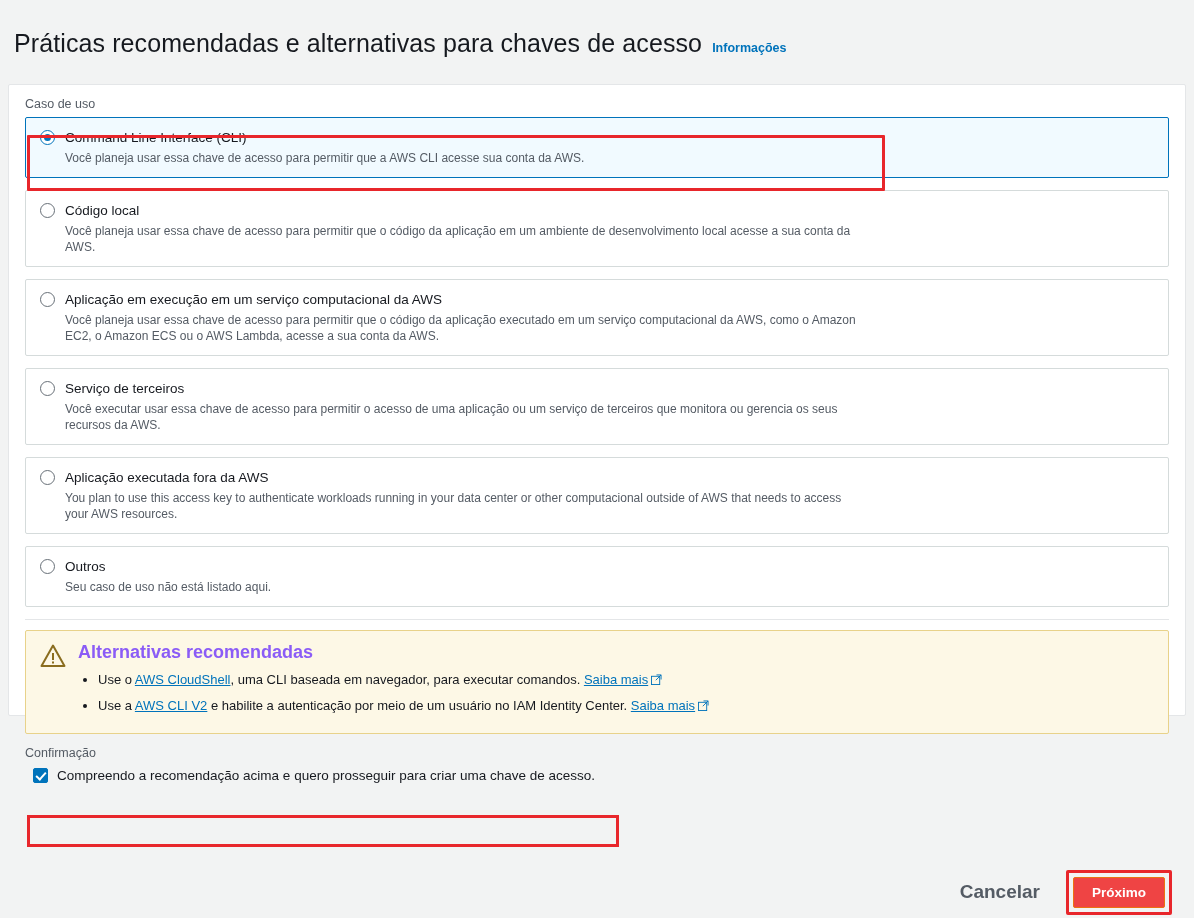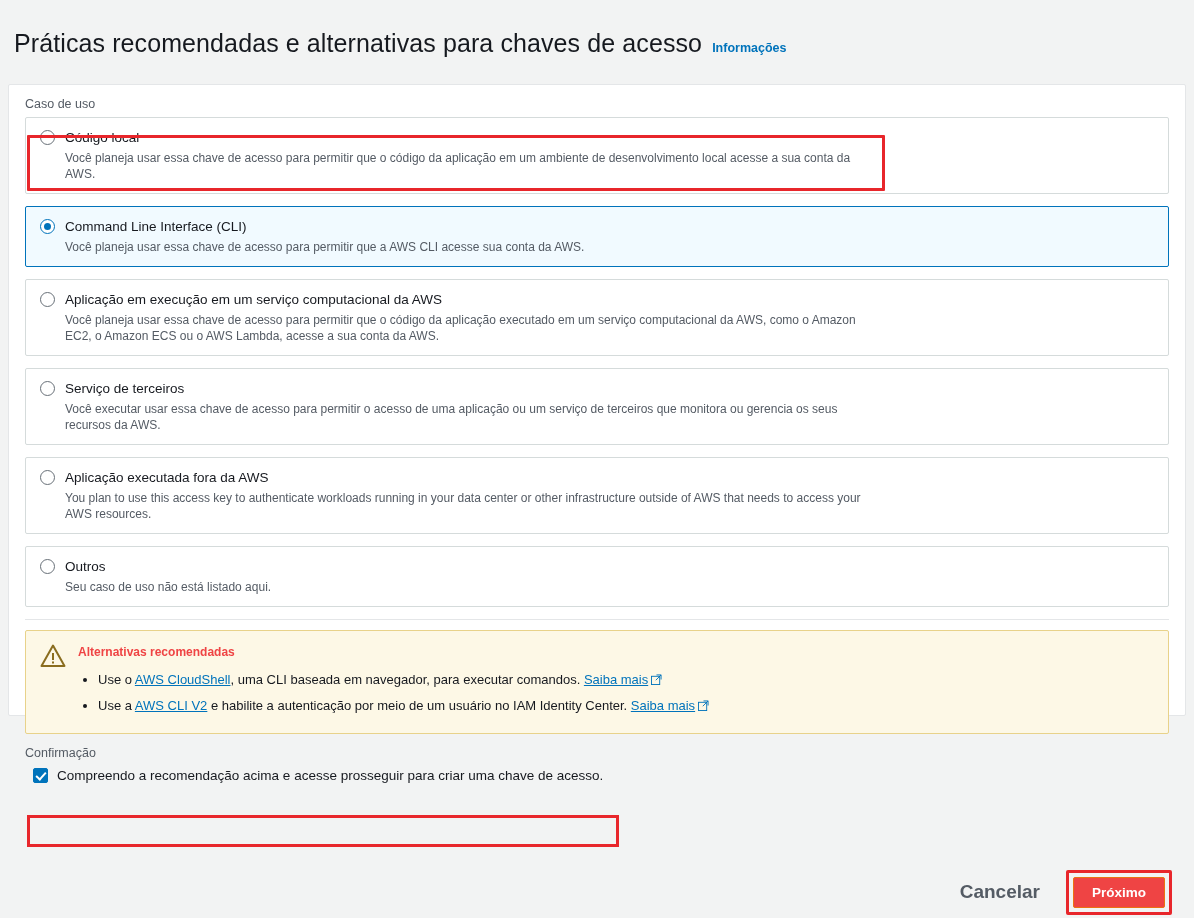--- a/index.html
+++ b/index.html
@@ -141,23 +141,23 @@
     gap: 12px;
   }
   .warn-icon {
     flex: 0 0 auto;
     width: 26px; height: 26px;
     position: relative;
   }
   .warn-icon svg { display: block; }
   .alert-body { flex: 1 1 auto; }
   .alert-title {
-    font-size: 12px;
+    font-size: 18px;
     font-weight: bold;
-    color: #ef4444;
+    color: #8b5cf6;
     line-height: 18px;
     margin-bottom: 6px;
   }
   .alert-list {
     margin: 0;
     padding-left: 20px;
   }
   .alert-list li {
     font-size: 13px;
     line-height: 26px;
@@ -269,40 +269,40 @@
     <div class="page-subtitle">Evite usar credenciais de longo prazo, como chaves de acesso, para melhorar sua segurança. Considere os seguintes casos de uso e alternativas.</div>
   </div>
 
   <div class="panel">
     <div class="panel-inner">
 
       <div class="section-label">Caso de uso</div>
 
       <div class="cards">
 
+        <div class="card selected">
+          <div class="card-row">
+            <span class="radio checked"></span>
+            <span class="card-text">
+              <span class="card-title">Command Line Interface (CLI)</span>
+              <div class="card-desc">Você planeja usar essa chave de acesso para permitir que a AWS CLI acesse sua conta da AWS.</div>
+            </span>
+          </div>
+        </div>
+
         <div class="card">
           <div class="card-row">
             <span class="radio"></span>
             <span class="card-text">
               <span class="card-title">Código local</span>
               <div class="card-desc">Você planeja usar essa chave de acesso para permitir que o código da aplicação em um ambiente de desenvolvimento local acesse a sua conta da AWS.</div>
             </span>
           </div>
         </div>
 
-        <div class="card selected">
-          <div class="card-row">
-            <span class="radio checked"></span>
-            <span class="card-text">
-              <span class="card-title">Command Line Interface (CLI)</span>
-              <div class="card-desc">Você planeja usar essa chave de acesso para permitir que a AWS CLI acesse sua conta da AWS.</div>
-            </span>
-          </div>
-        </div>
-
         <div class="card">
           <div class="card-row">
             <span class="radio"></span>
             <span class="card-text">
               <span class="card-title">Aplicação em execução em um serviço computacional da AWS</span>
               <div class="card-desc">Você planeja usar essa chave de acesso para permitir que o código da aplicação executado em um serviço computacional da AWS, como o Amazon EC2, o Amazon ECS ou o AWS Lambda, acesse a sua conta da AWS.</div>
             </span>
           </div>
         </div>
 
@@ -314,21 +314,21 @@
               <div class="card-desc">Você executar usar essa chave de acesso para permitir o acesso de uma aplicação ou um serviço de terceiros que monitora ou gerencia os seus recursos da AWS.</div>
             </span>
           </div>
         </div>
 
         <div class="card">
           <div class="card-row">
             <span class="radio"></span>
             <span class="card-text">
               <span class="card-title">Aplicação executada fora da AWS</span>
-              <div class="card-desc">You plan to use this access key to authenticate workloads running in your data center or other infrastructure outside of AWS that needs to access your AWS resources.</div>
+              <div class="card-desc">You plan to use this access key to authenticate workloads running in your data center or other computacional outside of AWS that needs to access your AWS resources.</div>
             </span>
           </div>
         </div>
 
         <div class="card">
           <div class="card-row">
             <span class="radio"></span>
             <span class="card-text">
               <span class="card-title">Outros</span>
               <div class="card-desc">Seu caso de uso não está listado aqui.</div>
@@ -365,21 +365,21 @@
                     <path d="M5.2 6.8 L11 1" stroke="#0073bb" fill="none"></path>
                   </svg></span>
             </li>
           </ul>
         </div>
       </div>
 
       <div class="confirm-label">Confirmação</div>
       <div class="confirm-row">
         <span class="checkbox"></span>
-        <span class="confirm-text">Compreendo a recomendação acima e acesse prosseguir para criar uma chave de acesso.</span>
+        <span class="confirm-text">Compreendo a recomendação acima e quero prosseguir para criar uma chave de acesso.</span>
       </div>
 
     </div>
 
     <div class="ann-box" id="ann-cli"></div>
     <div id="ann-confirm"></div>
   </div>
 
   <div class="footer">
     <button class="btn-cancel">Cancelar</button>

